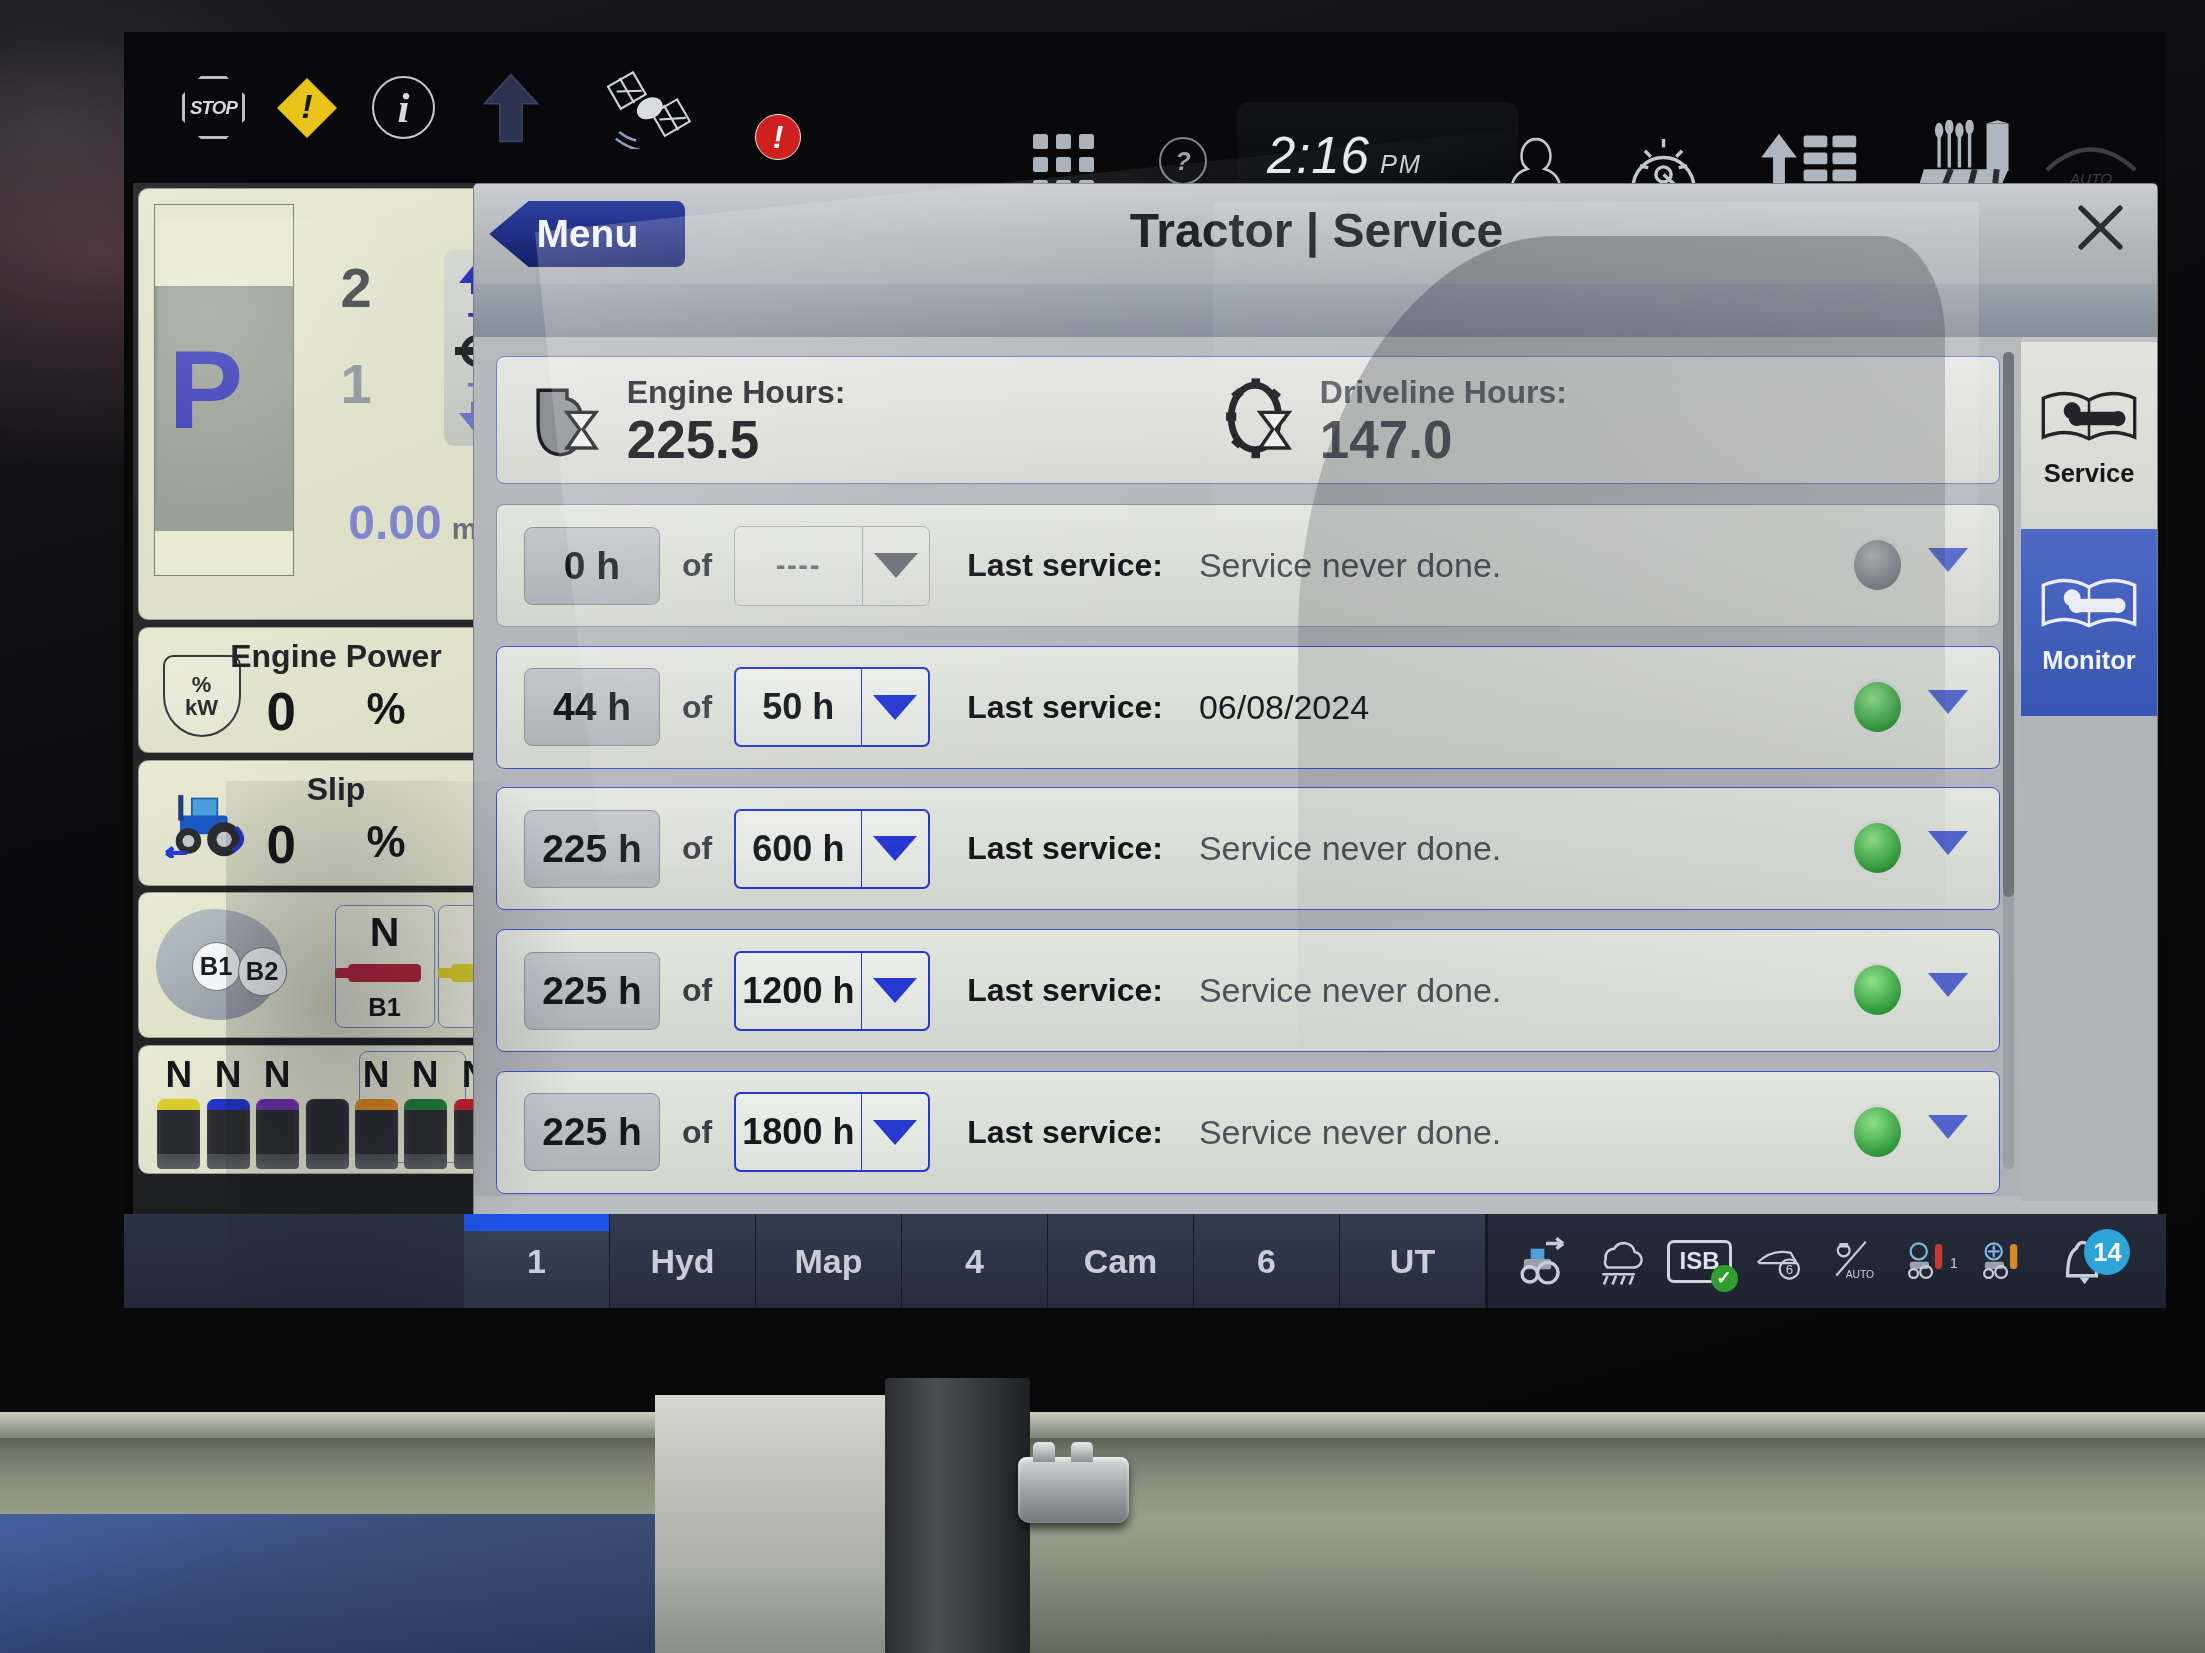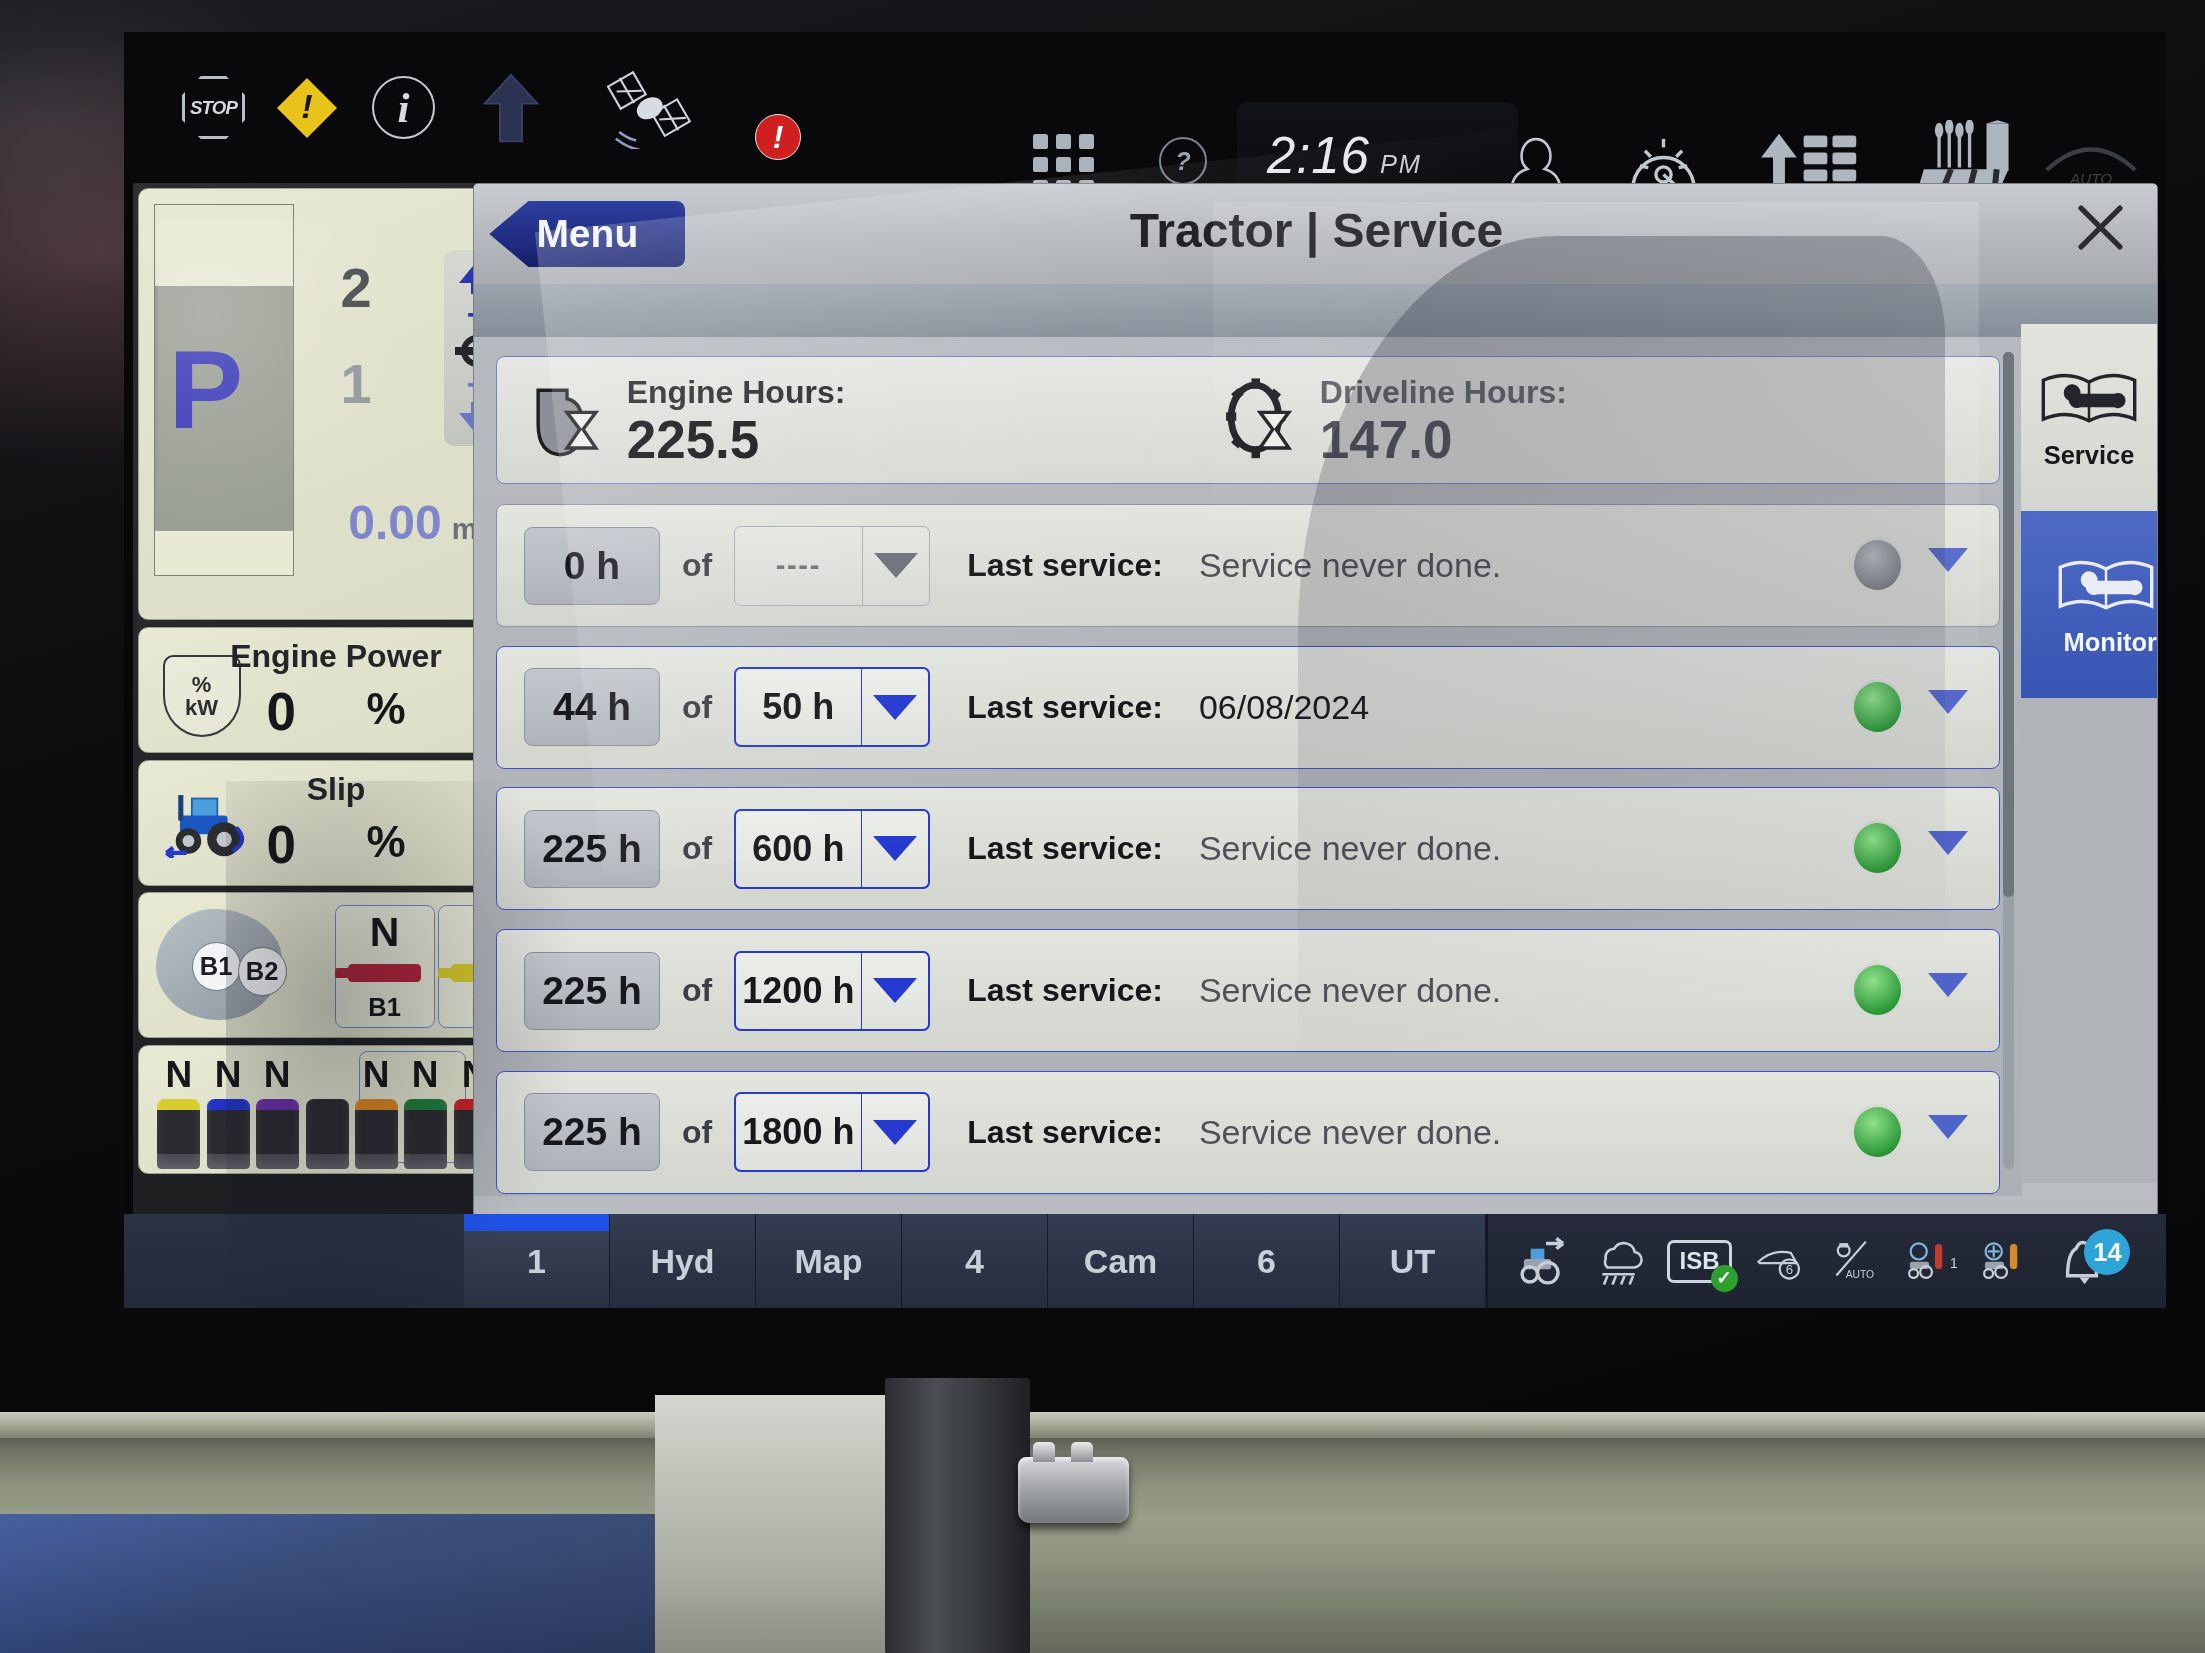--- a/index.html
+++ b/index.html
@@ -323,29 +323,29 @@
     position:absolute; right: 8.5px; top: 15.3px; width: 10.2px; height: 817px;
     background: #9aa0a8; border-radius: 5.1px;
   }
   #scroll-thumb {
     position:absolute; left:0; top:0; width:10.2px; height:545px;
     background:#6f757d; border-radius:5.1px;
   }
 
   
   #rail {
-    position:absolute; right:0; top:140px; width:136px; height:859px;
+    position:absolute; right:0; top:158px; width:136px; height:859px;
     background: #b0b4b8;
   }
   .rail-item {
     height: 187px; display:flex; flex-direction:column; align-items:center; justify-content:center; gap:10.2px;
   }
   .rail-item.active { background: linear-gradient(180deg,#e3e4de,#d4d6d0); color:#15171a; }
   .rail-item.blue  { background: linear-gradient(180deg,#4a66c2,#3350ad); color:#f3f5f9; }
-  .rail-item.blue2 { background: linear-gradient(180deg,#4e6ac6,#3755b2); color:#f3f5f9;align-items:flex-end; }
+  .rail-item.blue2 { background: linear-gradient(180deg,#4e6ac6,#3755b2); color:#f3f5f9; }
   .rail-label { font-size:25.5px; font-weight:bold; }
   .rail-icon { width: 102px; height: 66px; }
   .rail-tri { width:0;height:0;border-left:48px solid transparent;border-right:48px solid transparent;border-top:56px solid #e4e5df; }
 
   
   #taskbar {
     position:absolute; left:0; bottom:0; width:2042px; height:94px;
     background: linear-gradient(180deg,#2b3244,#232938);
     display:flex; align-items:stretch;
   }

